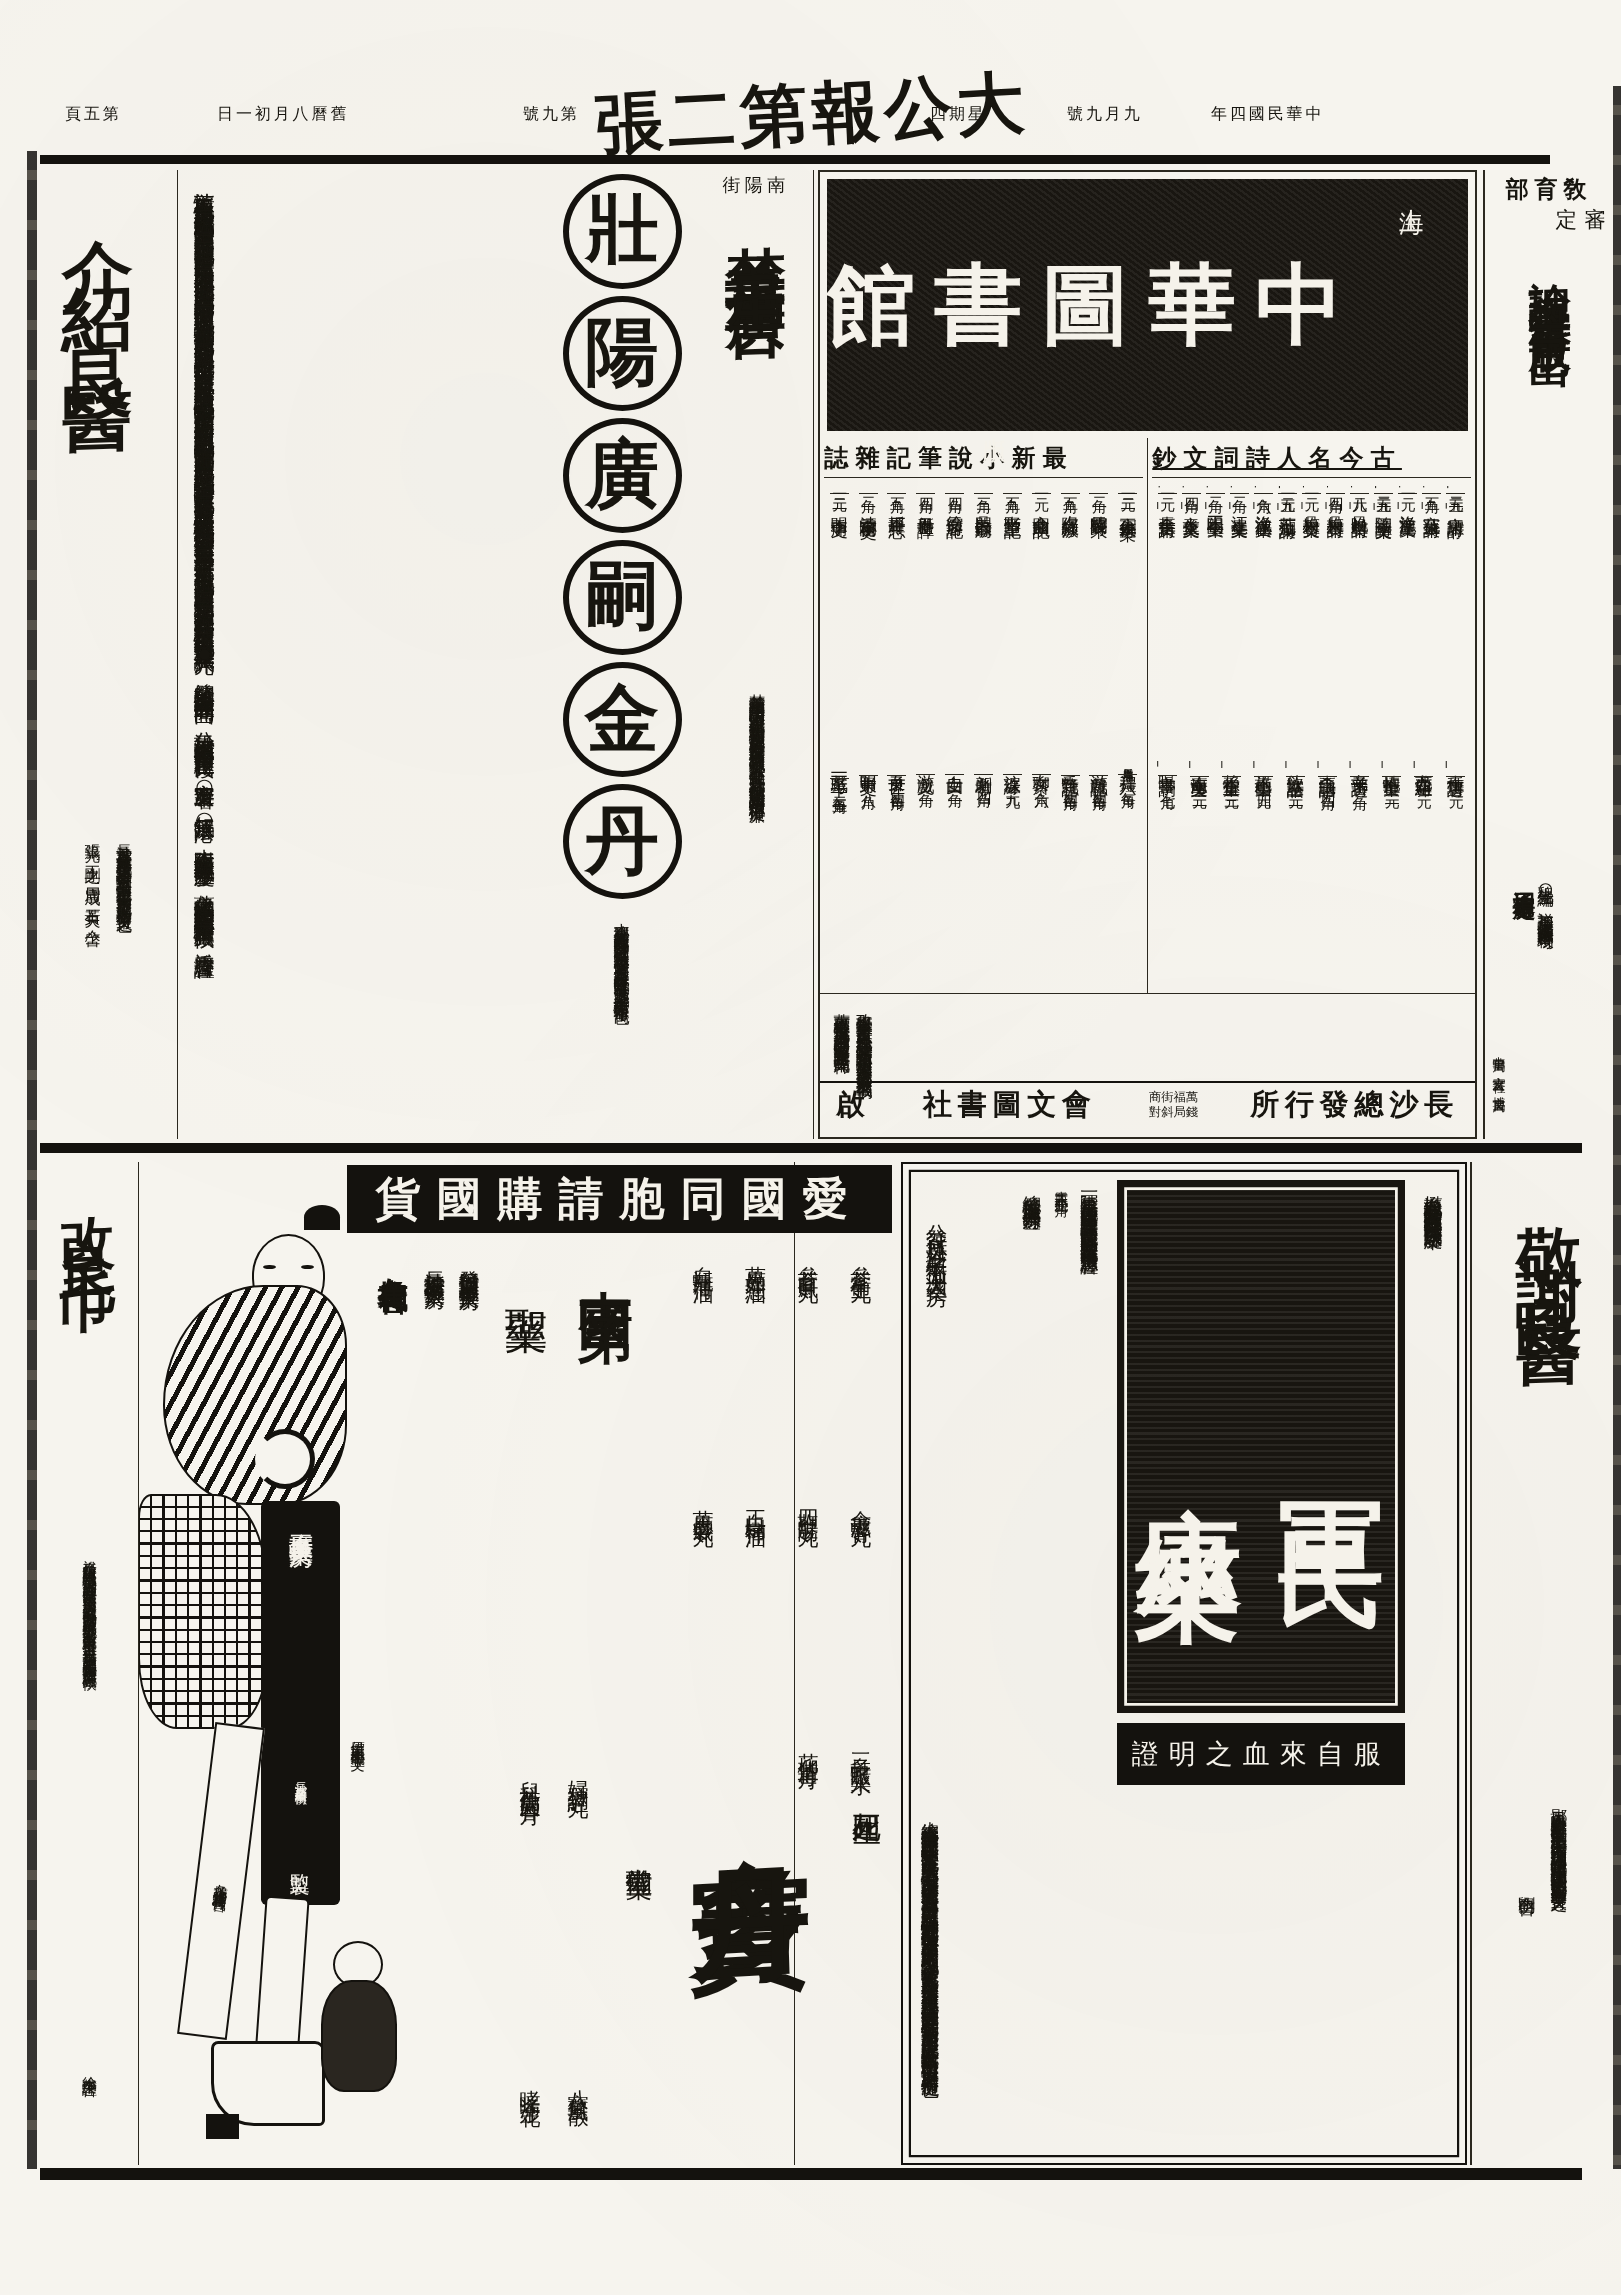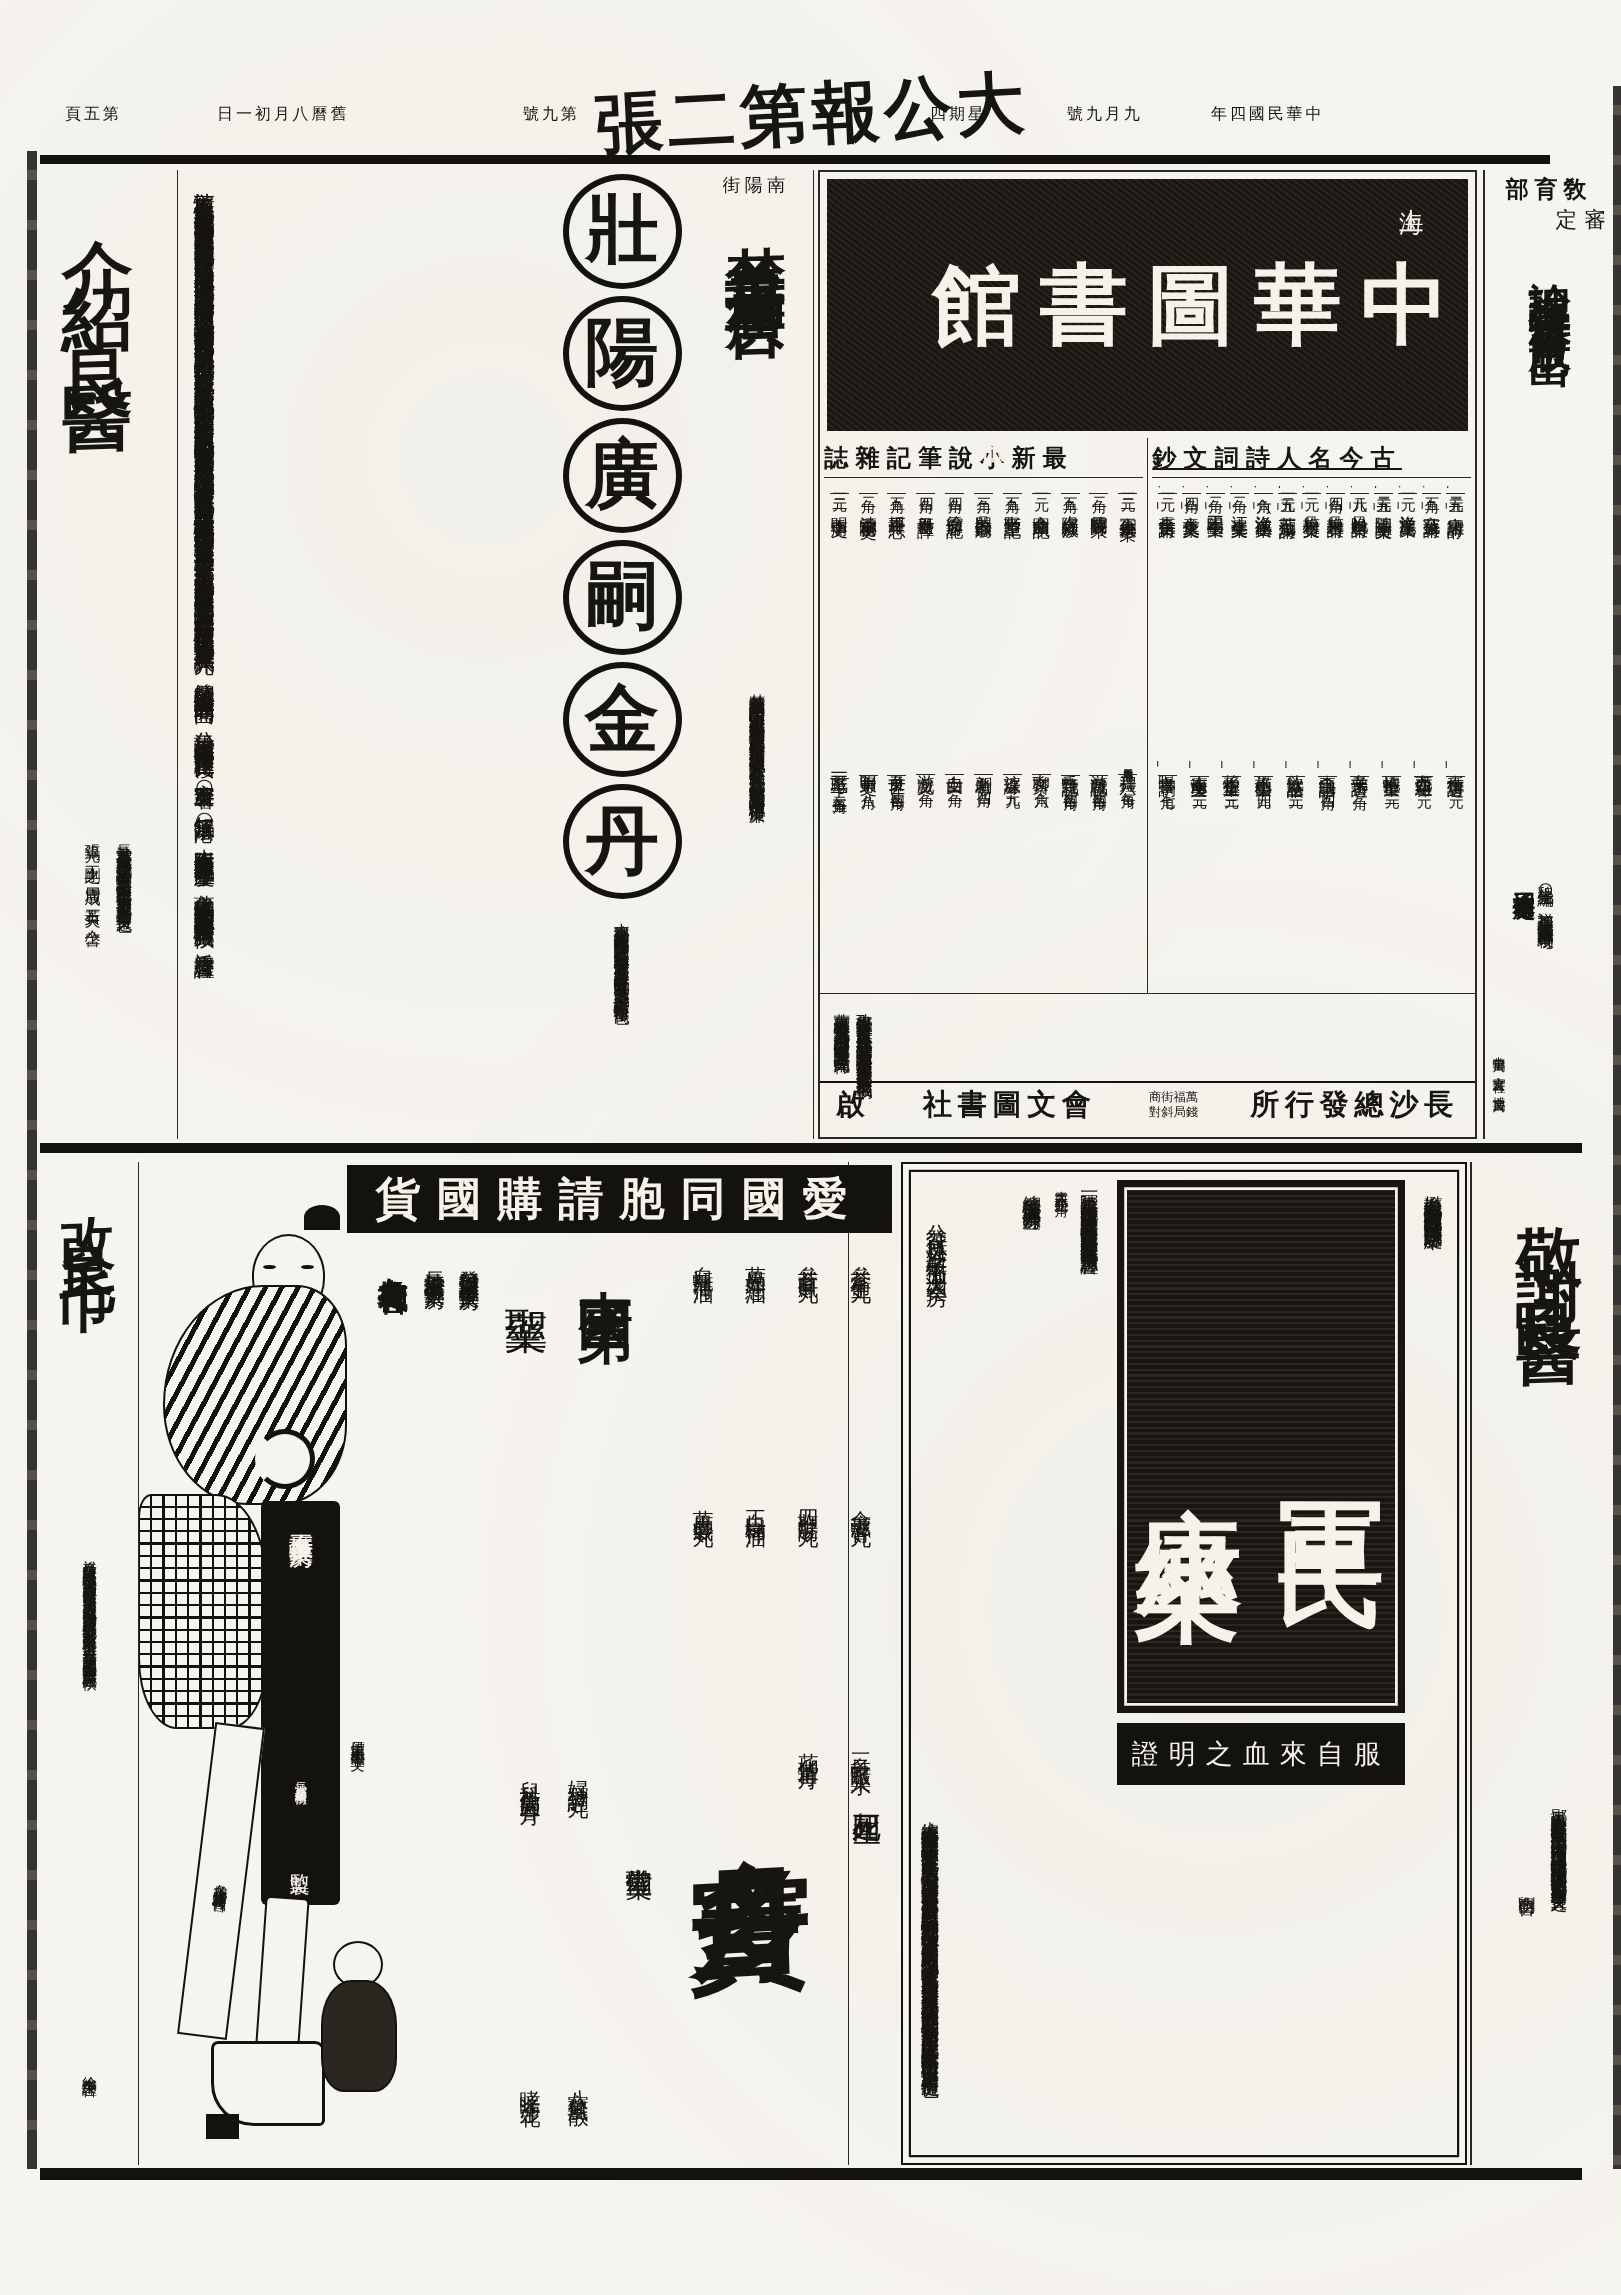--- a/index.html
+++ b/index.html
@@ -14,21 +14,21 @@
   .edge{position:absolute;width:10px;background:repeating-linear-gradient(180deg,#141210 0 19px,#3a362e 19px 29px,#141210 29px 50px);opacity:.85;}
   .rule{position:absolute;background:#14120e;}
   
   .hdr-item{position:absolute;font-size:16px;letter-spacing:2.9px;white-space:nowrap;}
   .masthead{position:absolute;font-size:68px;font-weight:bold;letter-spacing:4.3px;transform:rotate(-3deg);white-space:nowrap;}
   
   .frame{position:absolute;box-sizing:border-box;}
   
   .lib-banner{position:relative;margin:7.2px;height:252px;background:
      repeating-linear-gradient(37deg,rgba(246,244,238,.06) 0 2.2px,transparent 2.2px 5px),#191611;
-     color:#f5f2ea;display:flex;align-items:center;justify-content:flex-end;}
+     color:#f5f2ea;display:flex;align-items:center;justify-content:flex-start;}
   .lib-banner .big{font-size:88px;font-weight:bold;letter-spacing:19px;white-space:nowrap;}
   .lib-small{position:absolute;font-size:24.5px;letter-spacing:2.9px;}
   .sections{display:flex;flex-direction:row-reverse;height:555px;}
   .section{flex:1;box-sizing:border-box;padding:0 4.3px;}
   .section.right{border-left:1.4px solid #2b281f;text-decoration:underline;}
   .sec-head{height:39px;line-height:39px;font-size:24px;font-weight:bold;letter-spacing:7.2px;border-bottom:1.4px solid #2b281f;white-space:nowrap;}
   .books{display:flex;flex-direction:row-reverse;justify-content:space-between;padding:7.2px 2.9px 0 2.9px;}
   .books .rp{display:flex;flex-direction:column;align-items:center;}
   .books .rp span{writing-mode:vertical-rl;text-orientation:upright;}
   .books .f-price{font-size:15px;letter-spacing:0.7px;border-bottom:1.4px solid #2b281f;padding-bottom:5.8px;margin-bottom:8.6px;}
@@ -411,21 +411,21 @@
       </div>
       <div class="zl-left">
         <div class="v" style="height:591px;font-size:18px;line-height:1.35;">陸軍一等軍醫正現任陝西將軍署軍醫課課長兼陸軍醫院院長前陝西紅十字會醫院院長醫學博士張懋源謹啓</div>
         <div class="v" style="height:360px;font-size:13.7px;">大瓶二元小瓶一元二角</div>
         <div class="v" style="height:505px;font-size:19px;">總發行所上海五洲大藥房錄登</div>
       </div>
     </div>
     <div class="v" style="height:308px;font-size:18px;line-height:1.28;margin-top:8.6px;">大總統命令授陸軍醫院軍醫課課長陝西紅十字會醫院院長凡軍民疾病無不悉心兗治惟貧血症良藥對症很少懋源嘗會將上海五洲藥房所發行之自來血細心試驗方知含質純粹能補助血輪之濃液用治血枯症萎黃病及婦人經水不調乳水淡少諸症最能見效大凡人身賴血液以資生活如血液不充須得純粹之補血品直接灌溉否則延及神經衰弱甚難施治自來血常人預服卽能免以上諸症爰誌數言敢爲自來血證明以告天下之患血枯者知所適從也</div>
   </div>
 
-  <div class="frame" style="left:138px;top:1162px;width:711px;height:1003px;border-right:1.4px solid #2b281f;text-decoration:underline;">
+  <div class="frame" style="left:138px;top:1162px;width:657px;height:1003px;border-right:1.4px solid #2b281f;text-decoration:underline;">
     <div class="db-banner blk abs" style="left:209px;top:2.9px;width:545px;height:68px;">貨國購請胞同國愛</div>
 
     <div class="lady">
       <div class="bun"></div>
       <div class="head">
         <div class="eye" style="left:8.6px;"></div>
         <div class="eye" style="right:8.6px;"></div>
         <div class="mouth"></div>
       </div>
       <div class="shawl"></div>

